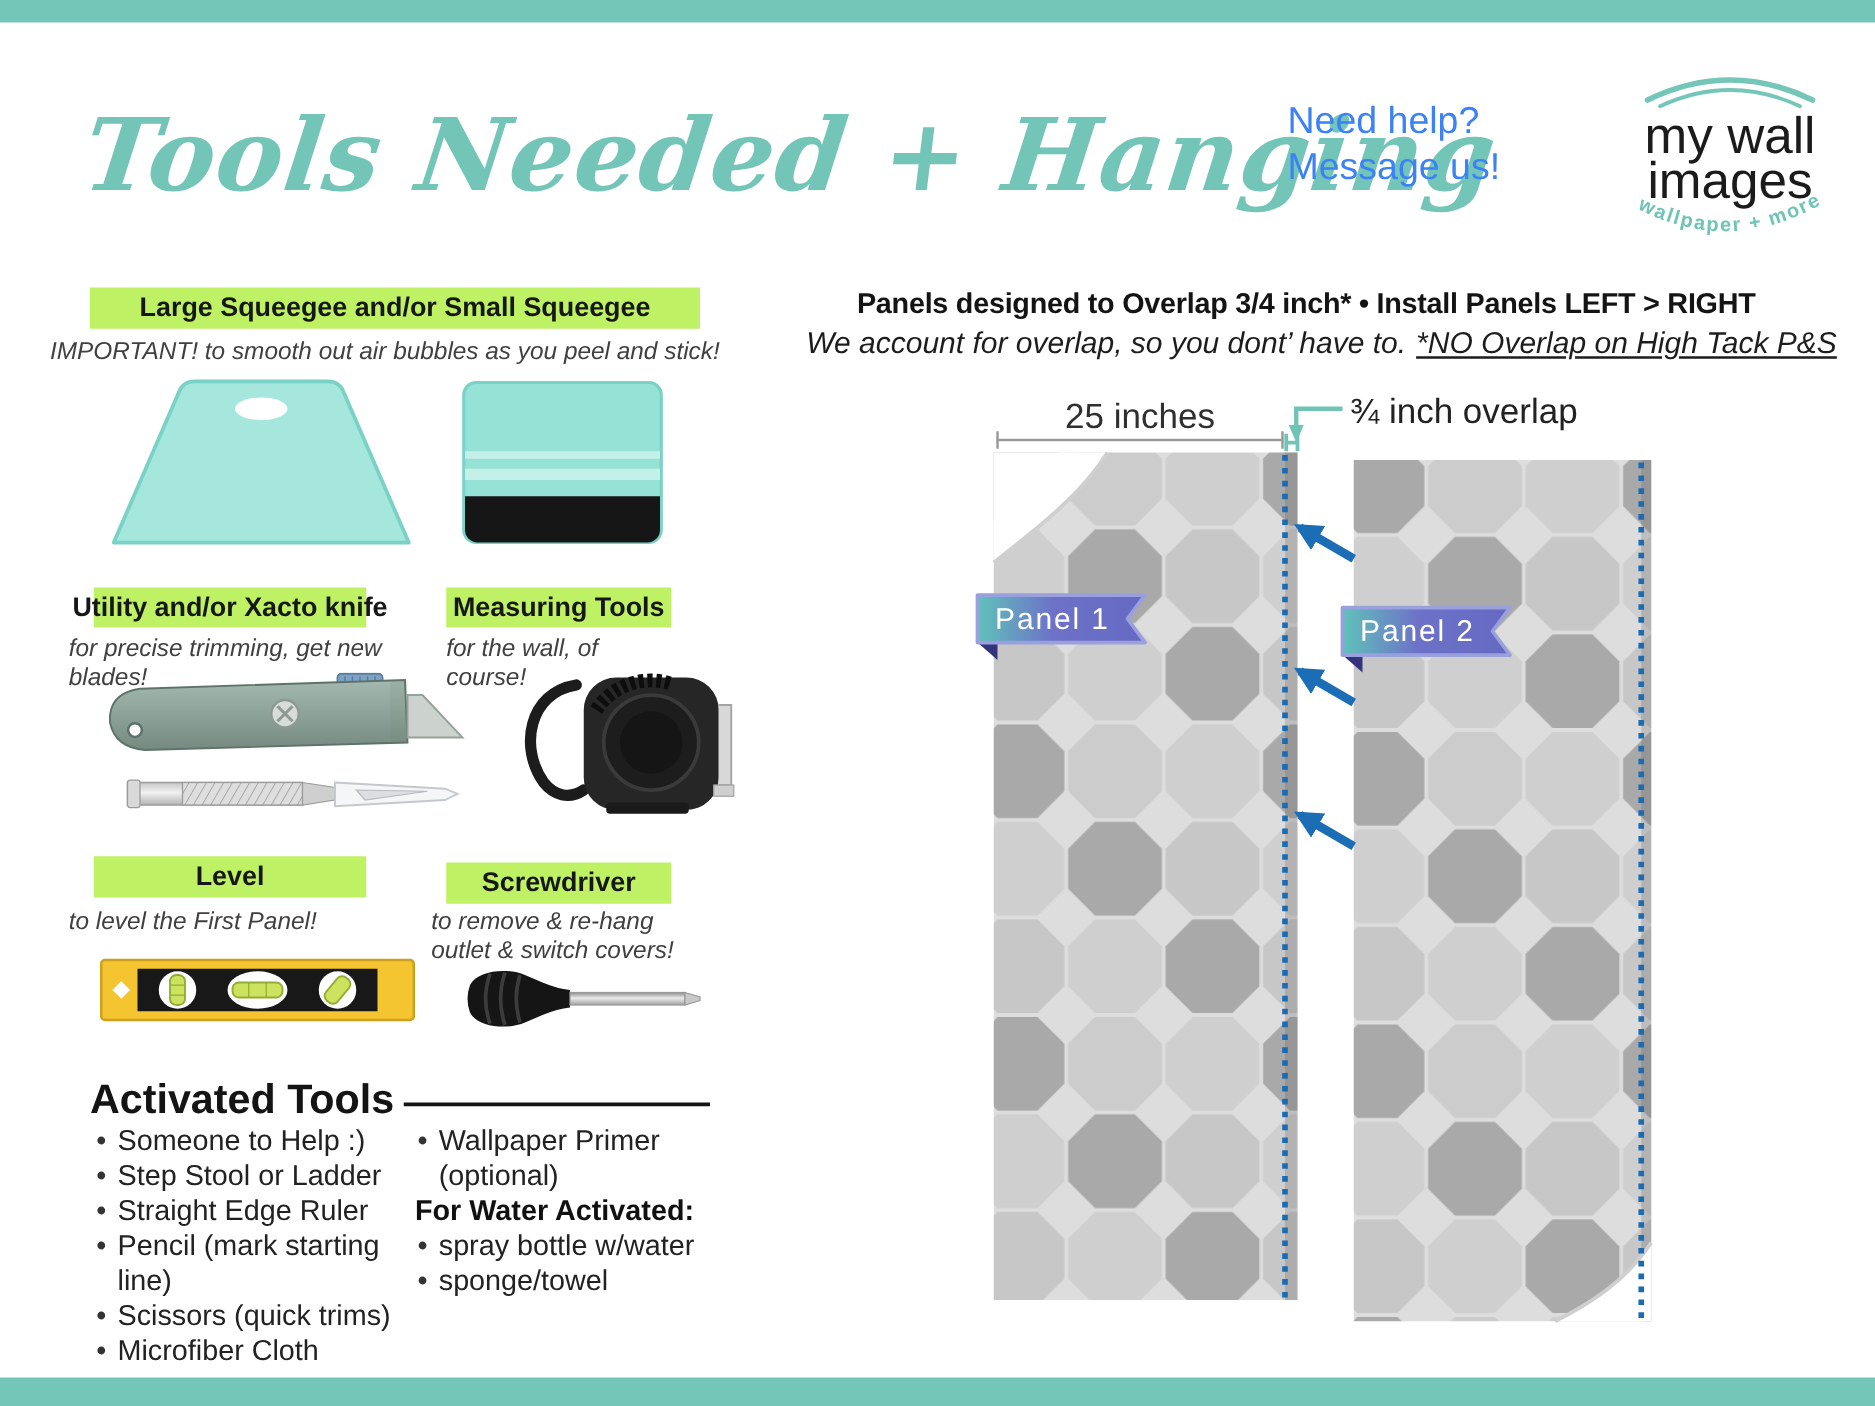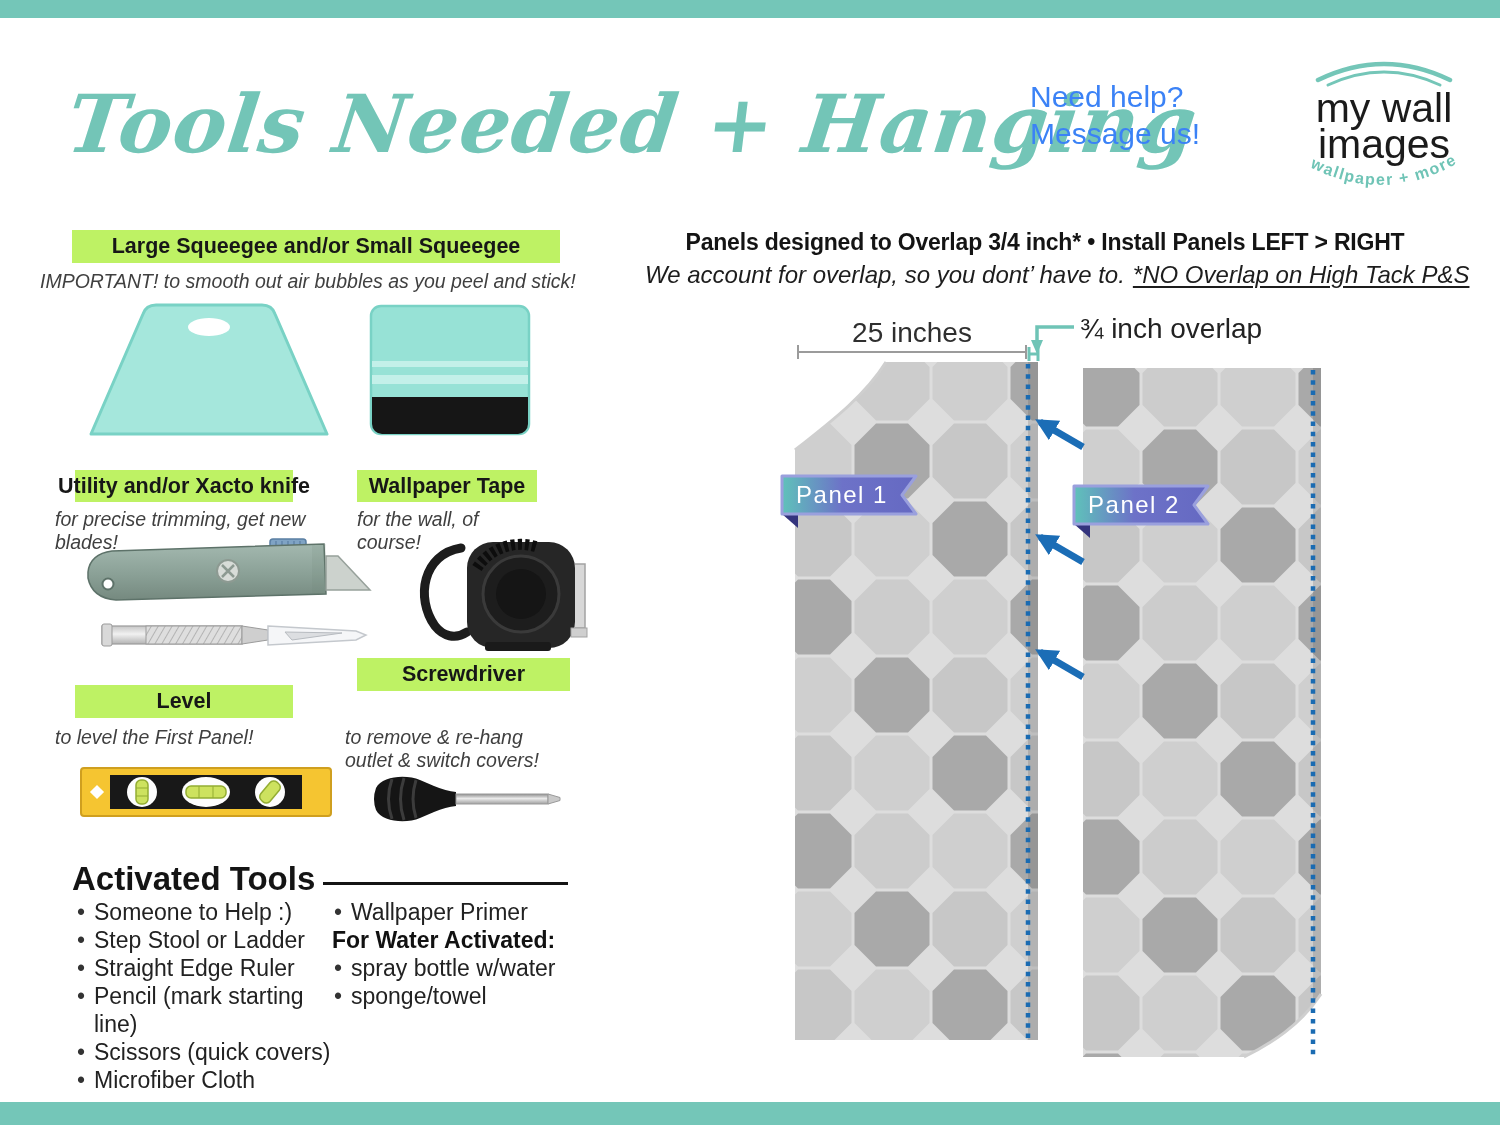--- a/index.html
+++ b/index.html
@@ -82,21 +82,21 @@
 </svg>
 
 <svg class="abs" style="left:368px;top:303px" width="164" height="134" viewBox="0 0 164 134">
   <rect x="3" y="3" width="158" height="128" rx="10" fill="#97e2d6" stroke="#79d2c5" stroke-width="2.5"></rect>
   <rect x="4" y="58" width="156" height="6" fill="#c3f0e9"></rect>
   <rect x="4" y="72" width="156" height="9" fill="#c3f0e9"></rect>
   <path d="M 4,94 h 156 v 27 a 10,10 0 0 1 -10,10 h -136 a 10,10 0 0 1 -10,-10 Z" fill="#161616"></path>
 </svg>
 
 <div class="abs tool-bar" style="left:75px;top:470px;width:218px;height:32px">Utility and/or Xacto knife</div>
-<div class="abs tool-bar" style="left:357px;top:470px;width:180px;height:32px">Wallpaper Tape</div>
+<div class="abs tool-bar" style="left:357px;top:470px;width:180px;height:32px">Measuring Tools</div>
 <div class="abs tool-note" style="left:55px;top:508px;width:258px">for precise trimming, get new blades!</div>
 <div class="abs tool-note" style="left:357px;top:508px;width:180px">for the wall, of course!</div>
 
 <svg class="abs" style="left:82px;top:538px" width="292" height="72" viewBox="0 0 292 72">
   <defs>
     <linearGradient id="knifeG" x1="0" y1="0" x2="0" y2="1">
       <stop offset="0" stop-color="#a3b8af"></stop>
         <stop offset="0.55" stop-color="#8aa096"></stop>
         <stop offset="1" stop-color="#75897f"></stop>
     </linearGradient>
@@ -136,21 +136,21 @@
   <rect x="62" y="8" width="108" height="106" rx="26" fill="#262626"></rect>
   <path d="M 72,34 A 52,52 0 0 1 132,13" stroke="#0d0d0d" stroke-width="11" fill="none" stroke-dasharray="4 3"></path>
   <circle cx="116" cy="60" r="38" fill="#1d1d1d" stroke="#3a3a3a" stroke-width="3"></circle>
   <circle cx="116" cy="60" r="25" fill="#151515"></circle>
   <path d="M 170,30 h 10 v 64 h -10" fill="#d8d8d8" stroke="#a3a3a3" stroke-width="1.5"></path>
   <rect x="166" y="94" width="16" height="9" fill="#cfcfcf" stroke="#a3a3a3" stroke-width="1"></rect>
   <rect x="80" y="108" width="66" height="9" rx="3" fill="#1a1a1a"></rect>
 </svg>
 
 <div class="abs tool-bar" style="left:75px;top:685px;width:218px;height:33px">Level</div>
-<div class="abs tool-bar" style="left:357px;top:658px;width:213px;height:33px">Screwdriver</div>
+<div class="abs tool-bar" style="left:357px;top:690px;width:180px;height:33px">Screwdriver</div>
 <div class="abs tool-note" style="left:55px;top:726px;width:258px">to level the First Panel!</div>
 <div class="abs tool-note" style="left:345px;top:726px;width:204px">
   <div>to remove &amp; re-hang</div>
   <div>outlet &amp; switch covers!</div>
 </div>
 
 <svg class="abs" style="left:80px;top:762px" width="252" height="60" viewBox="0 0 252 60">
   <rect x="1" y="6" width="250" height="48" rx="3" fill="#f5c531" stroke="#cf9f1f" stroke-width="2"></rect>
   <rect x="30" y="13" width="192" height="34" fill="#181818"></rect>
   <rect x="12" y="25" width="10" height="10" fill="#ffffff" transform="rotate(45 17 30)"></rect>
@@ -182,25 +182,26 @@
 
 <div class="abs add-head" style="left:72px;top:860px;width:496px">
   <span>Activated Tools</span>
   <span class="rule"></span>
 </div>
 <div class="abs list" style="left:75px;top:898px;width:265px">
   <div class="bullet">Someone to Help :)</div>
   <div class="bullet">Step Stool or Ladder</div>
   <div class="bullet">Straight Edge Ruler</div>
   <div class="bullet">Pencil (mark starting line)</div>
-  <div class="bullet">Scissors (quick covers)</div>
+  <div class="bullet">Scissors (quick trims)</div>
   <div class="bullet">Microfiber Cloth</div>
 </div>
 <div class="abs list" style="left:332px;top:898px;width:280px">
   <div class="bullet">Wallpaper Primer</div>
+  <div class="cont">(optional)</div>
   <div class="bold-line">For Water Activated:</div>
   <div class="bullet">spray bottle w/water</div>
   <div class="bullet">sponge/towel</div>
 </div>
 
 <div class="abs hang-head">Panels designed to Overlap 3/4 inch* • Install Panels LEFT &gt; RIGHT</div>
 <div class="abs hang-sub">
   <span>We account for overlap, so you dont’ have to.</span><span class="ul">*NO Overlap on High Tack P&amp;S</span>
 </div>
 

